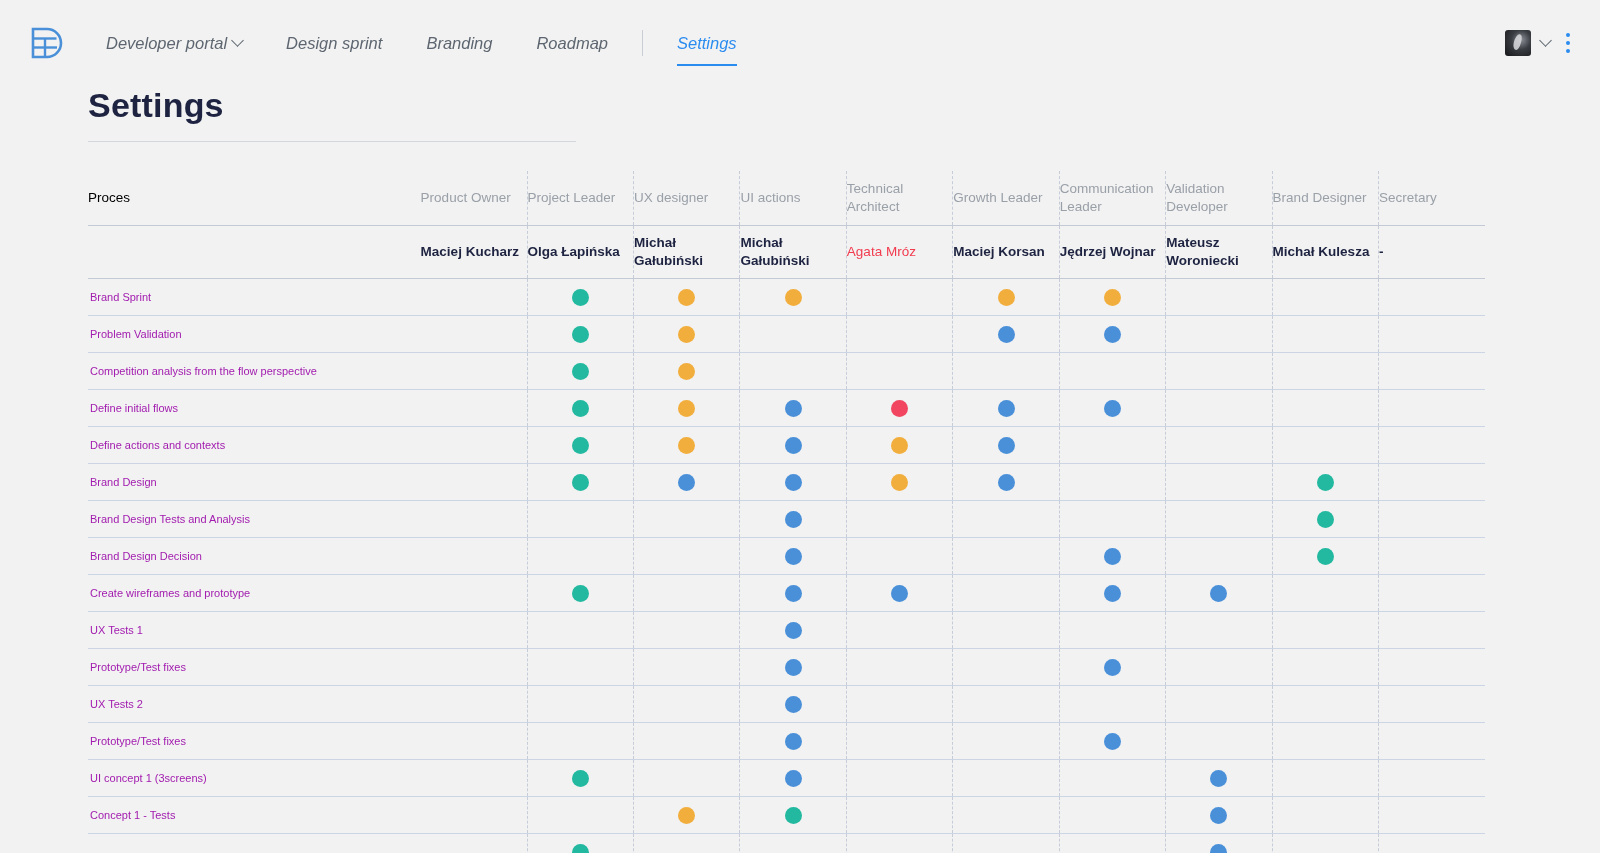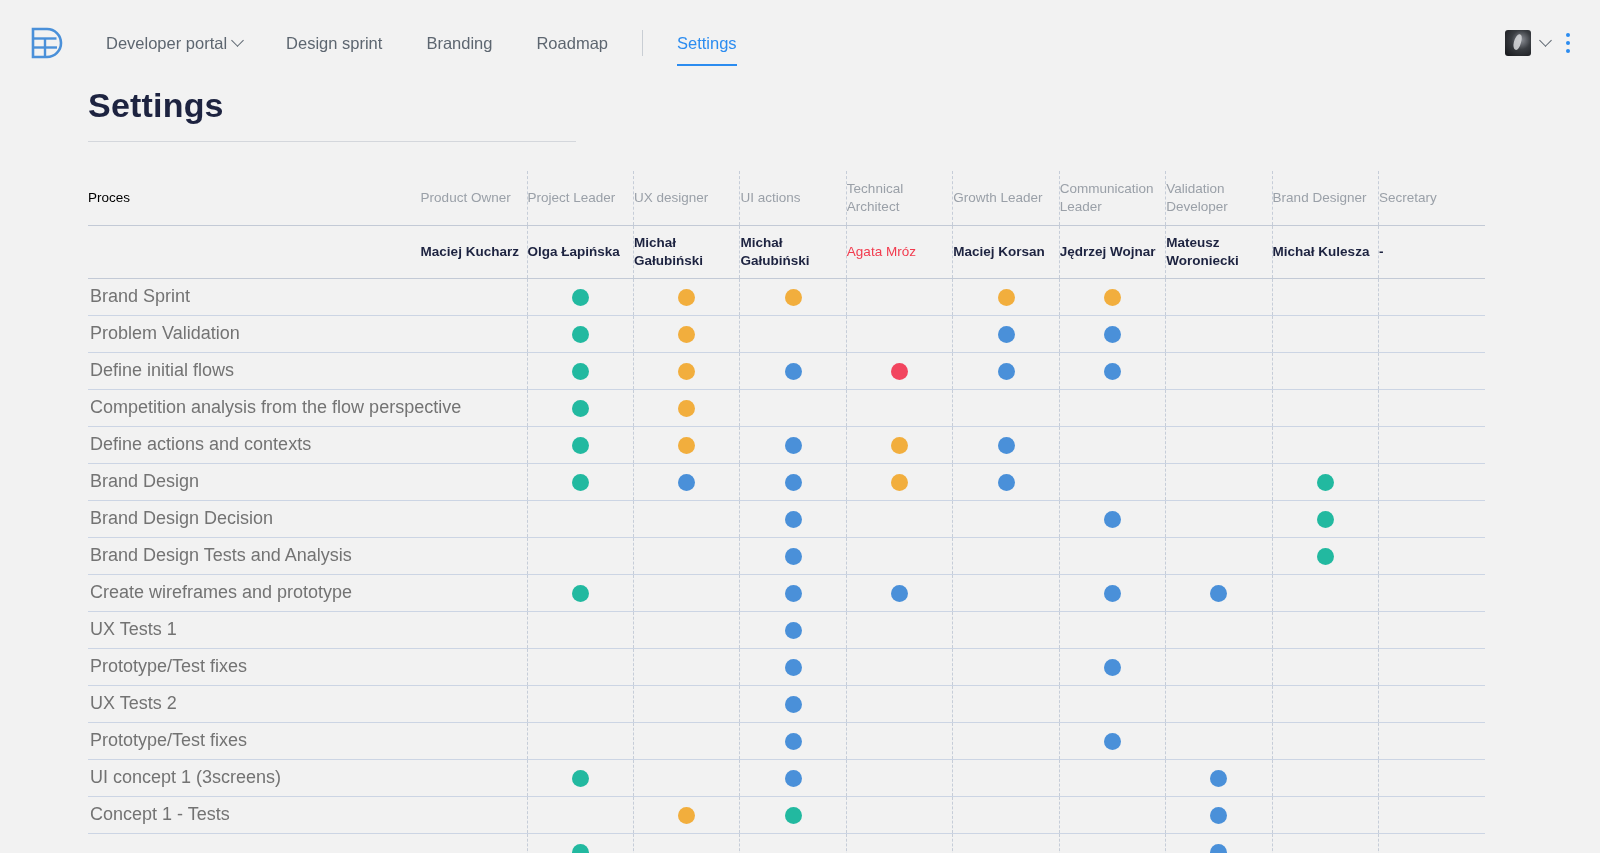--- a/index.html
+++ b/index.html
@@ -23,20 +23,21 @@
   .nav-item {
     font-size: 16.5px;
     color: #5d6670;
     padding: 6px 22px;
     white-space: nowrap;
     cursor: pointer;
     position: relative;
     display: flex;
     align-items: center;
     gap: 6px;
+    font-style: italic;
   }
   .nav-item.active { color: #2b8cf0; }
   .nav-item.active .underline {
     position: absolute;
     left: 22px; right: 22px; bottom: -7px;
     height: 2px; background: #2b8cf0;
   }
   .chev {
     display: inline-block;
     width: 9px; height: 9px;
@@ -121,22 +122,22 @@
   .h-name.first { padding-left: 0; border-right: none; }
   .h-name.last { border-right: none; }
   .h-name.warn { color: #f23b4e; font-weight: 400; margin-left: 35px; }
 
   .hdr-rule td { border-bottom: 1.5px solid #c3cad6; height: 0; }
   .hdr-rule-top td { border-bottom: 1.5px solid #c3cad6; height: 0; }
 
   tr.row { height: 37px; }
   tr.row td { border-bottom: 1px solid #ccd5e4; }
   td.lbl {
-    font-size: 18px;
-    color: #737373;
+    font-size: 11px;
+    color: #a21caf;
     padding-left: 2px;
     white-space: nowrap;
   }
   td.cell {
     border-right: 1px dashed #c6cdd8;
     text-align: center;
   }
   td.cell.last { border-right: none; }
 
   .dot {
@@ -270,46 +271,46 @@
           <td class="cell"><span class="dot orange"></span></td>
           <td class="cell"></td>
           <td class="cell"></td>
           <td class="cell"><span class="dot blue"></span></td>
           <td class="cell"><span class="dot blue"></span></td>
           <td class="cell"></td>
           <td class="cell"></td>
           <td class="cell last"></td>
         </tr>
         <tr class="row">
+          <td class="lbl">Competition analysis from the flow perspective</td>
+          <td class="cell"></td>
+          <td class="cell"><span class="dot green"></span></td>
+          <td class="cell"><span class="dot orange"></span></td>
+          <td class="cell"></td>
+          <td class="cell"></td>
+          <td class="cell"></td>
+          <td class="cell"></td>
+          <td class="cell"></td>
+          <td class="cell"></td>
+          <td class="cell last"></td>
+        </tr>
+        <tr class="row">
           <td class="lbl">Define initial flows</td>
           <td class="cell"></td>
           <td class="cell"><span class="dot green"></span></td>
           <td class="cell"><span class="dot orange"></span></td>
           <td class="cell"><span class="dot blue"></span></td>
           <td class="cell"><span class="dot red"></span></td>
           <td class="cell"><span class="dot blue"></span></td>
           <td class="cell"><span class="dot blue"></span></td>
           <td class="cell"></td>
           <td class="cell"></td>
           <td class="cell last"></td>
         </tr>
         <tr class="row">
-          <td class="lbl">Competition analysis from the flow perspective</td>
-          <td class="cell"></td>
-          <td class="cell"><span class="dot green"></span></td>
-          <td class="cell"><span class="dot orange"></span></td>
-          <td class="cell"></td>
-          <td class="cell"></td>
-          <td class="cell"></td>
-          <td class="cell"></td>
-          <td class="cell"></td>
-          <td class="cell"></td>
-          <td class="cell last"></td>
-        </tr>
-        <tr class="row">
           <td class="lbl">Define actions and contexts</td>
           <td class="cell"></td>
           <td class="cell"><span class="dot green"></span></td>
           <td class="cell"><span class="dot orange"></span></td>
           <td class="cell"><span class="dot blue"></span></td>
           <td class="cell"><span class="dot orange"></span></td>
           <td class="cell"><span class="dot blue"></span></td>
           <td class="cell"></td>
           <td class="cell"></td>
           <td class="cell"></td>
@@ -322,41 +323,41 @@
           <td class="cell"><span class="dot blue"></span></td>
           <td class="cell"><span class="dot blue"></span></td>
           <td class="cell"><span class="dot orange"></span></td>
           <td class="cell"><span class="dot blue"></span></td>
           <td class="cell"></td>
           <td class="cell"></td>
           <td class="cell"><span class="dot green"></span></td>
           <td class="cell last"></td>
         </tr>
         <tr class="row">
+          <td class="lbl">Brand Design Tests and Analysis</td>
+          <td class="cell"></td>
+          <td class="cell"></td>
+          <td class="cell"></td>
+          <td class="cell"><span class="dot blue"></span></td>
+          <td class="cell"></td>
+          <td class="cell"></td>
+          <td class="cell"></td>
+          <td class="cell"></td>
+          <td class="cell"><span class="dot green"></span></td>
+          <td class="cell last"></td>
+        </tr>
+        <tr class="row">
           <td class="lbl">Brand Design Decision</td>
           <td class="cell"></td>
           <td class="cell"></td>
           <td class="cell"></td>
           <td class="cell"><span class="dot blue"></span></td>
           <td class="cell"></td>
           <td class="cell"></td>
           <td class="cell"><span class="dot blue"></span></td>
-          <td class="cell"></td>
-          <td class="cell"><span class="dot green"></span></td>
-          <td class="cell last"></td>
-        </tr>
-        <tr class="row">
-          <td class="lbl">Brand Design Tests and Analysis</td>
-          <td class="cell"></td>
-          <td class="cell"></td>
-          <td class="cell"></td>
-          <td class="cell"><span class="dot blue"></span></td>
-          <td class="cell"></td>
-          <td class="cell"></td>
-          <td class="cell"></td>
           <td class="cell"></td>
           <td class="cell"><span class="dot green"></span></td>
           <td class="cell last"></td>
         </tr>
         <tr class="row">
           <td class="lbl">Create wireframes and prototype</td>
           <td class="cell"></td>
           <td class="cell"><span class="dot green"></span></td>
           <td class="cell"></td>
           <td class="cell"><span class="dot blue"></span></td>

